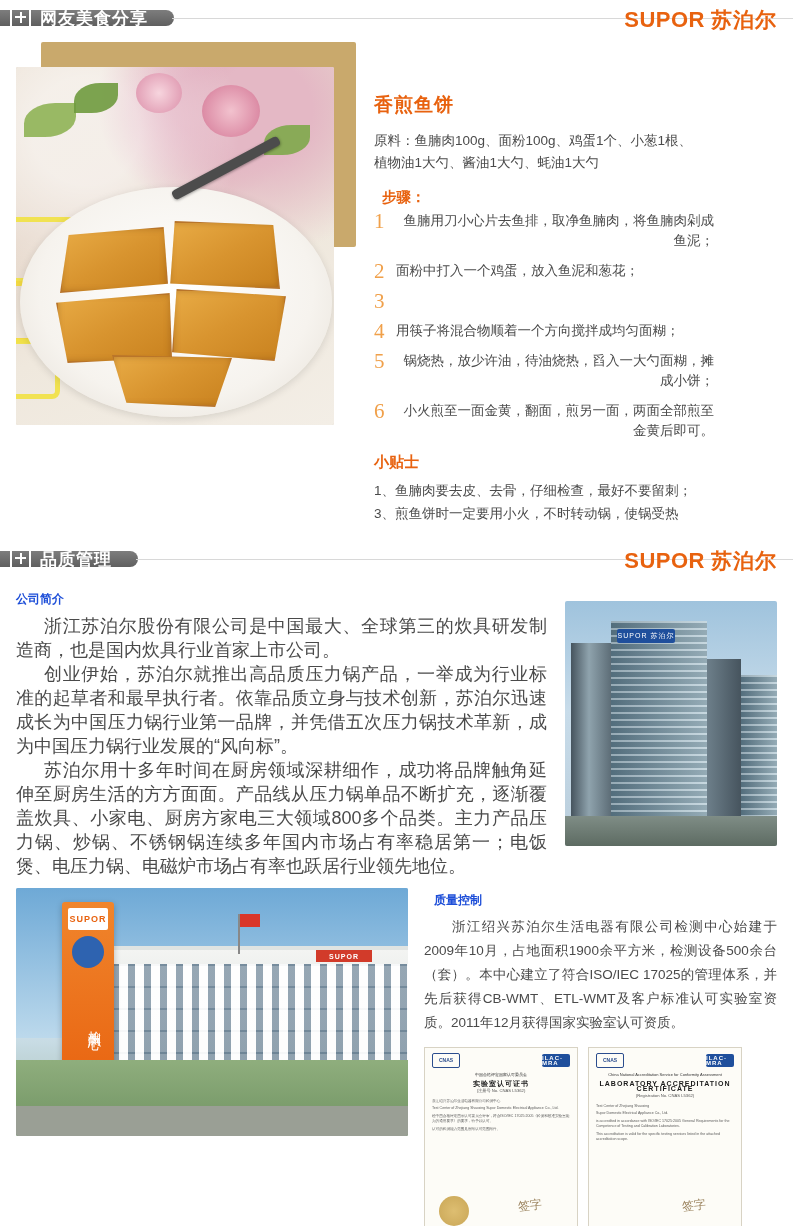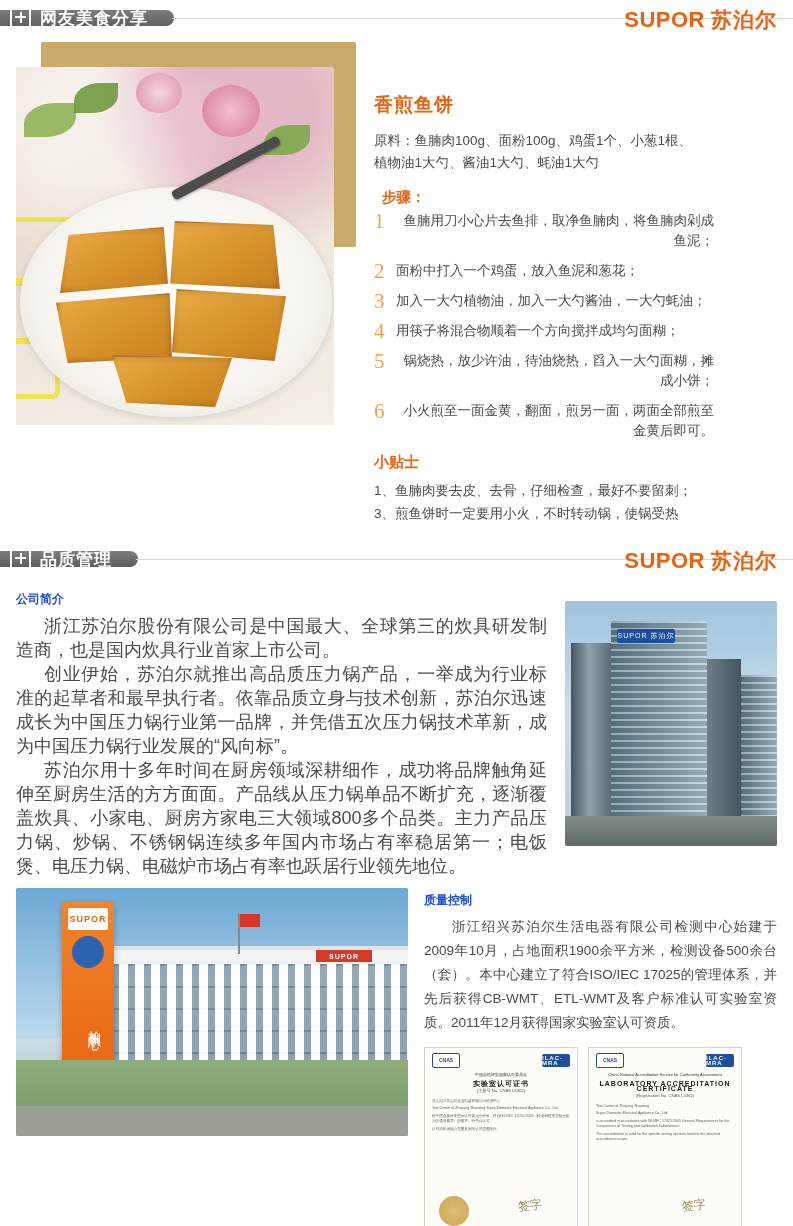--- a/index.html
+++ b/index.html
@@ -476,21 +476,20 @@
       <div class="step">
         <div class="step-num">1</div>
         <div class="step-text">鱼腩用刀小心片去鱼排，取净鱼腩肉，将鱼腩肉剁成鱼泥；</div>
       </div>
       <div class="step">
         <div class="step-num">2</div>
         <div class="step-text">面粉中打入一个鸡蛋，放入鱼泥和葱花；</div>
       </div>
       <div class="step">
         <div class="step-num">3</div>
-        <div class="step-text">加入一大勺植物油，加入一大勺酱油，一大勺蚝油；</div>
       </div>
       <div class="step">
         <div class="step-num">4</div>
         <div class="step-text">用筷子将混合物顺着一个方向搅拌成均匀面糊；</div>
       </div>
       <div class="step">
         <div class="step-num">5</div>
         <div class="step-text">锅烧热，放少许油，待油烧热，舀入一大勺面糊，摊成小饼；</div>
       </div>
       <div class="step">
@@ -549,21 +548,21 @@
       <div style="position:absolute;left:58px;top:90px;width:28px;height:92px;color:#fff;font-size:13px;line-height:16px;text-align:center;writing-mode:vertical-rl;letter-spacing:2px;">检测中心</div>
 
       <div style="position:absolute;left:222px;top:26px;width:2px;height:40px;background:#888;"></div>
       <div style="position:absolute;left:224px;top:26px;width:20px;height:13px;background:#d9362a;"></div>
 
       <div style="position:absolute;left:0;right:0;bottom:0;height:76px;background:linear-gradient(to bottom,#8fae7d,#6f9262);"></div>
       <div style="position:absolute;left:0;right:0;bottom:0;height:30px;background:#9a9f95;"></div>
     </div>
 
     <div class="qc-col">
-      <div class="sub-title" style="margin-left:0;margin-top:4px;">质量控制</div>
+      <div class="sub-title" style="margin-left:10px;margin-top:4px;">质量控制</div>
       <div class="qc-text">浙江绍兴苏泊尔生活电器有限公司检测中心始建于2009年10月，占地面积1900余平方米，检测设备500余台（套）。本中心建立了符合ISO/IEC 17025的管理体系，并先后获得CB-WMT、ETL-WMT及客户标准认可实验室资质。2011年12月获得国家实验室认可资质。</div>
 
       <div class="certs">
 
         <div class="cert">
           <div class="cert-top">
             <span class="cert-logo">CNAS</span>
             <span class="cert-logo2">ILAC-MRA</span>
           </div>
           <div class="cert-headline">中国合格评定国家认可委员会</div>

